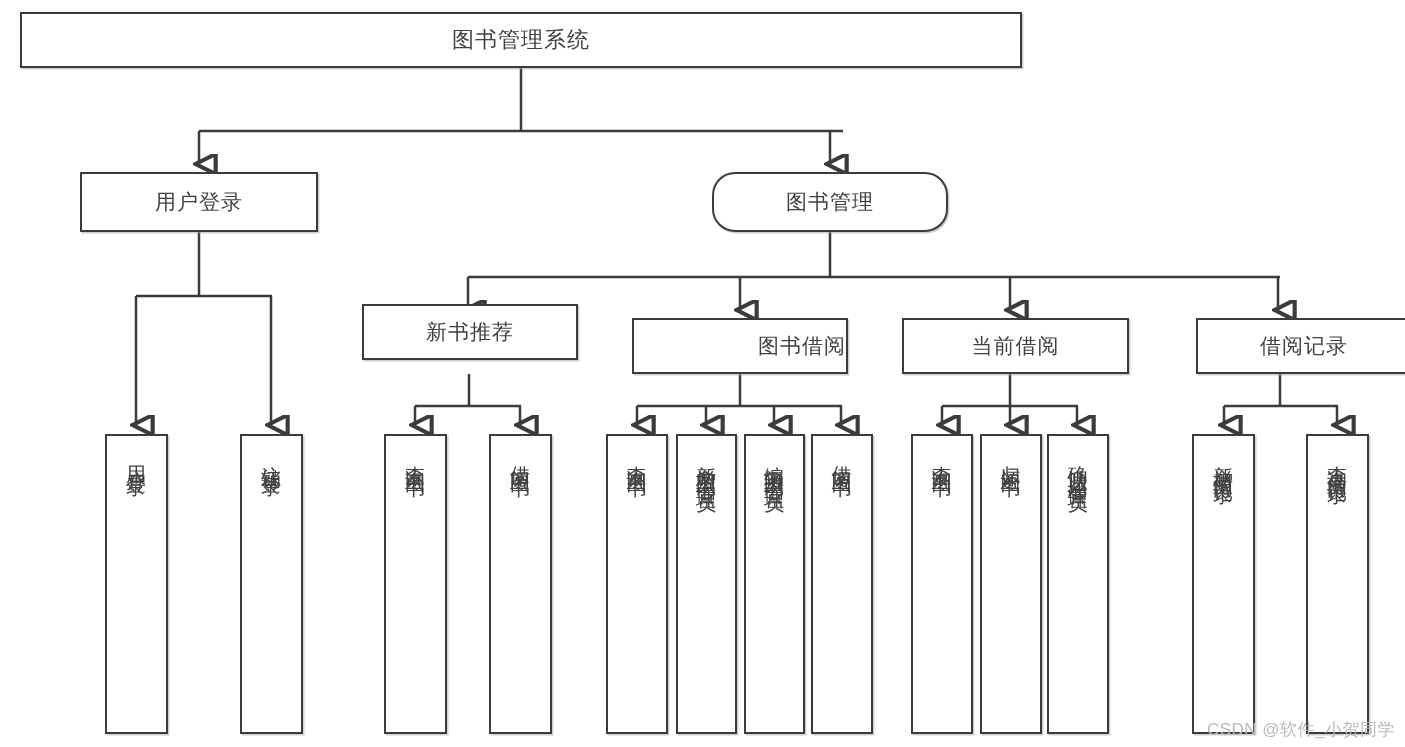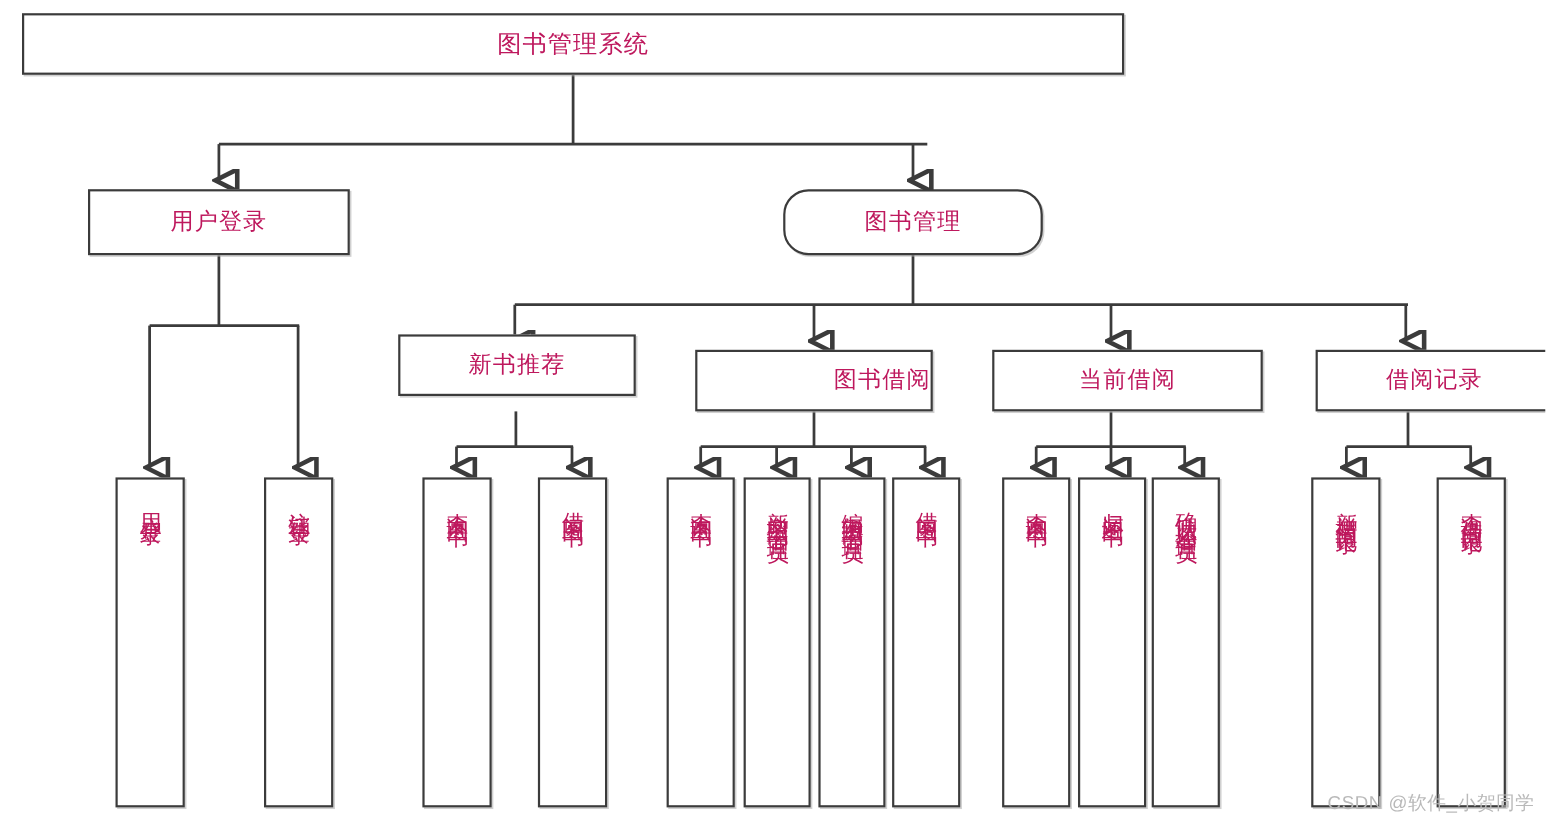--- a/index.html
+++ b/index.html
@@ -26,21 +26,21 @@
     align-items: center;
     justify-content: center;
     color: #222222;
     box-shadow: 1.5px 1.5px 0 rgba(170,170,170,0.55);
   }
   .node .label {
     font-size: 21px;
     line-height: 1.18;
     letter-spacing: 1px;
     white-space: nowrap;
-    color: #be185d;
+    color: #404040;
   }
   .node.root .label { font-size: 22px; }
   .node.vertical {
     align-items: flex-start;
     padding-top: 14px;
   }
   .node.vertical .label {
     writing-mode: vertical-rl;
     text-orientation: upright;
     font-size: 20px;
@@ -135,21 +135,21 @@
   <div class="node" style="left:712px; top:172px; width:236px; height:60px;border-radius:23px;">
     <span class="label">图书管理</span>
   </div>
 
   <div class="node" style="left:362px; top:304px; width:216px; height:56px;text-align:right;">
     <span class="label">新书推荐</span>
   </div>
   <div class="node" style="left:632px; top:318px; width:216px; height:56px;justify-content:flex-end;">
     <span class="label">图书借阅</span>
   </div>
-  <div class="node" style="left:902px; top:318px; width:246px; height:56px;">
+  <div class="node" style="left:902px; top:318px; width:227px; height:56px;">
     <span class="label">当前借阅</span>
   </div>
   <div class="node" style="left:1172px; top:318px; width:216px; height:56px;margin-left:24px;">
     <span class="label">借阅记录</span>
   </div>
 
   <div class="node vertical" style="left:105px; top:434px; width:63px; height:300px;">
     <span class="label">用户登录</span>
   </div>
   <div class="node vertical" style="left:240px; top:434px; width:63px; height:300px;">

